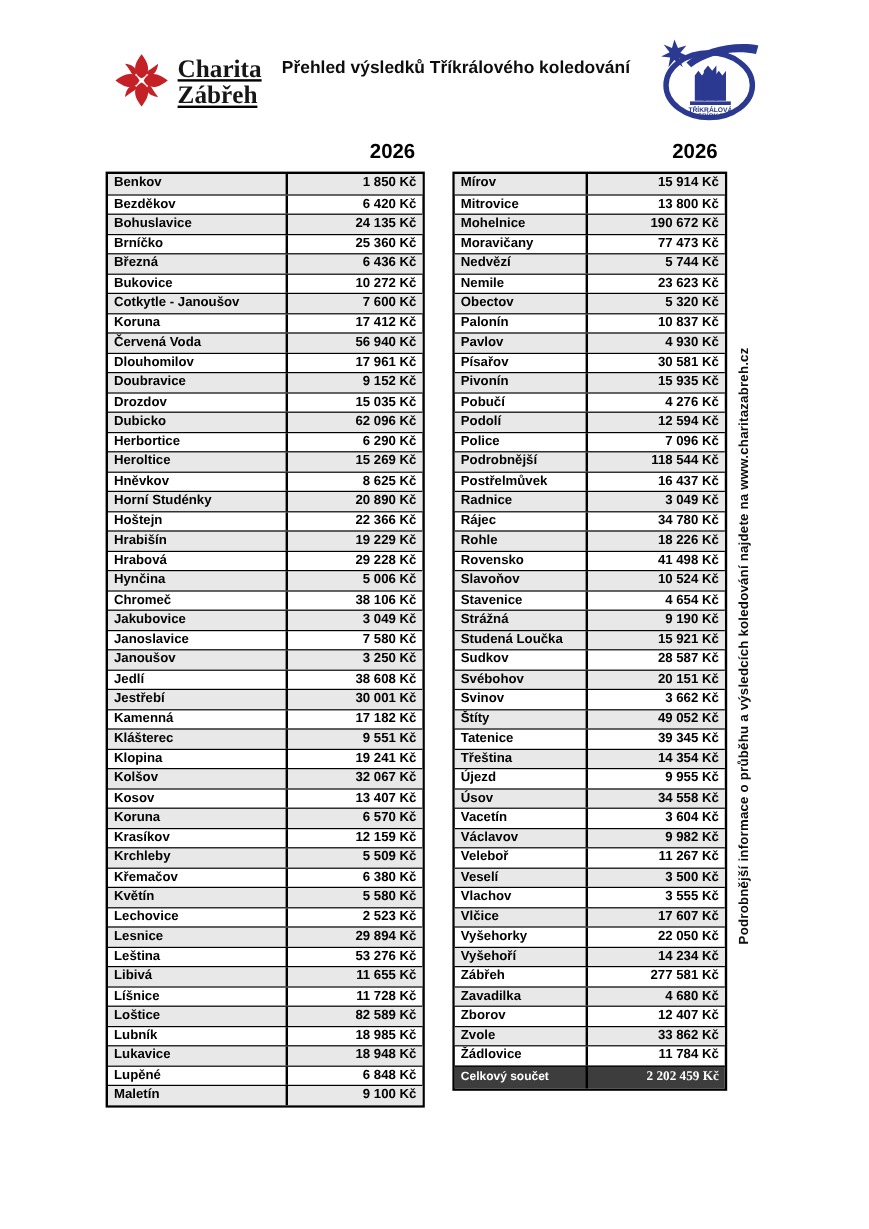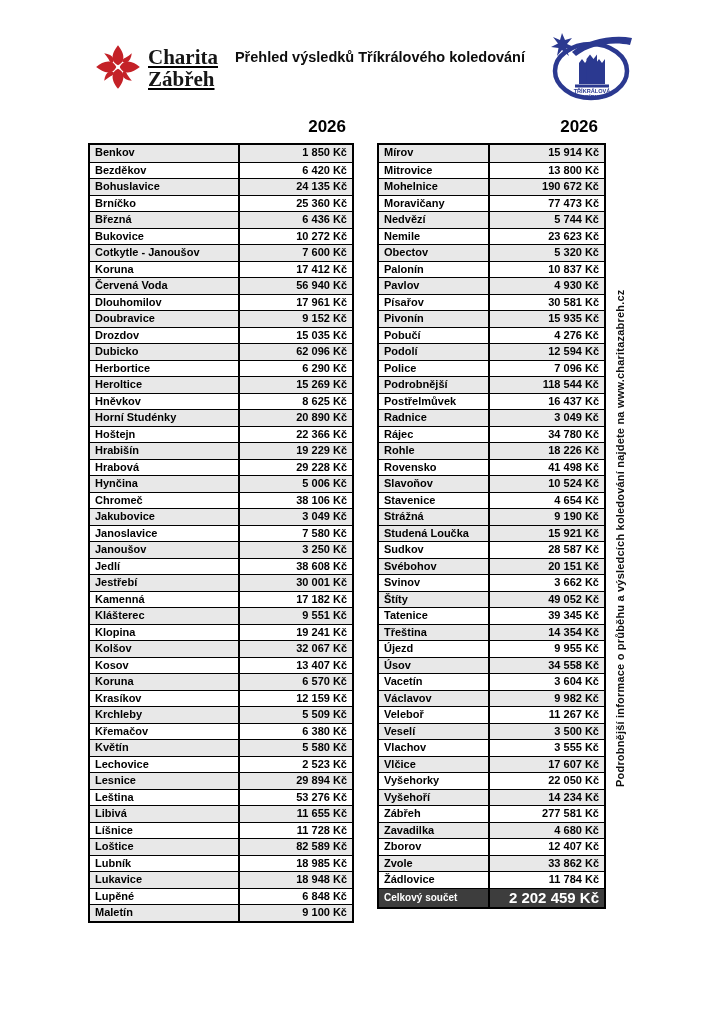--- a/index.html
+++ b/index.html
@@ -28,21 +28,21 @@
   .trow{display:flex;height:16.5px;box-sizing:border-box;border-top:1px solid #000;}
   .trow:first-child{border-top:none;}
   .trow.odd{background:var(--stripe,#e8e8e8);}
   .trow .name{box-sizing:border-box;border-right:2px solid #000;padding-left:5px;
     font-weight:bold;font-size:11px;line-height:15px;white-space:nowrap;overflow:hidden;}
   .trow .val{flex:1;text-align:right;padding-right:5px;font-weight:bold;font-size:11px;line-height:15px;white-space:nowrap;}
   .table-left .trow .name{flex:0 0 150px;}
   .table-right .trow .name{flex:0 0 111px;}
   .trow.total{height:19px;background:var(--total-bg,#3d3d3d);color:#fff;border-top:1px solid #000;}
   .trow.total .name{font-size:10px;line-height:18px;}
-  .trow.total .val{font-size:15px;line-height:17px;}
+  .trow.total .val{font-size:11px;line-height:17px;font-family:Liberation Serif, serif;}
   
   .side-note{position:absolute;left:614px;top:311px;height:476px;
     writing-mode:vertical-rl;transform:rotate(180deg);
     font-weight:bold;font-size:11px;letter-spacing:.2px;white-space:nowrap;color:#0d0d0d;}
 </style>
 </head>
 <body>
 
 <div class="page">
 

